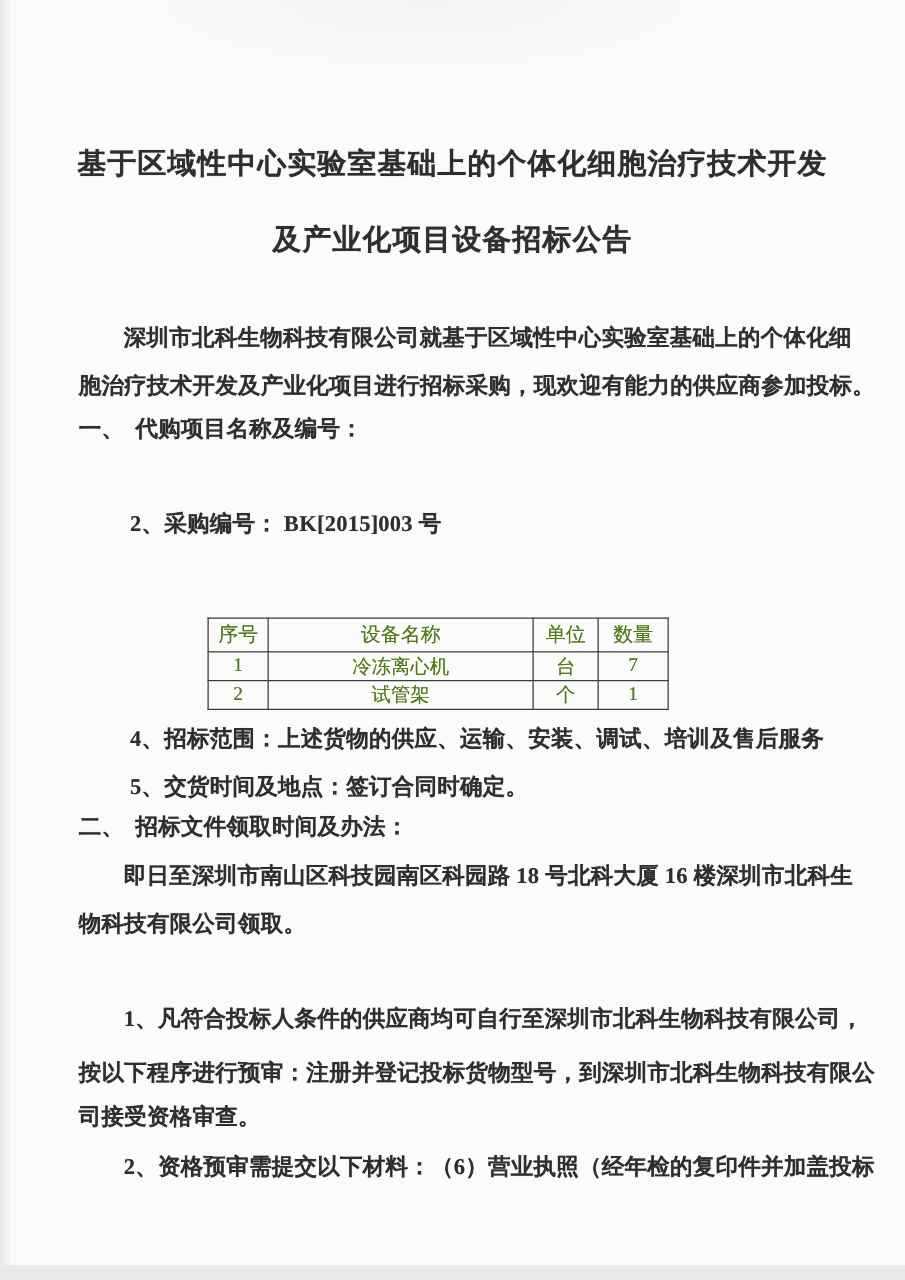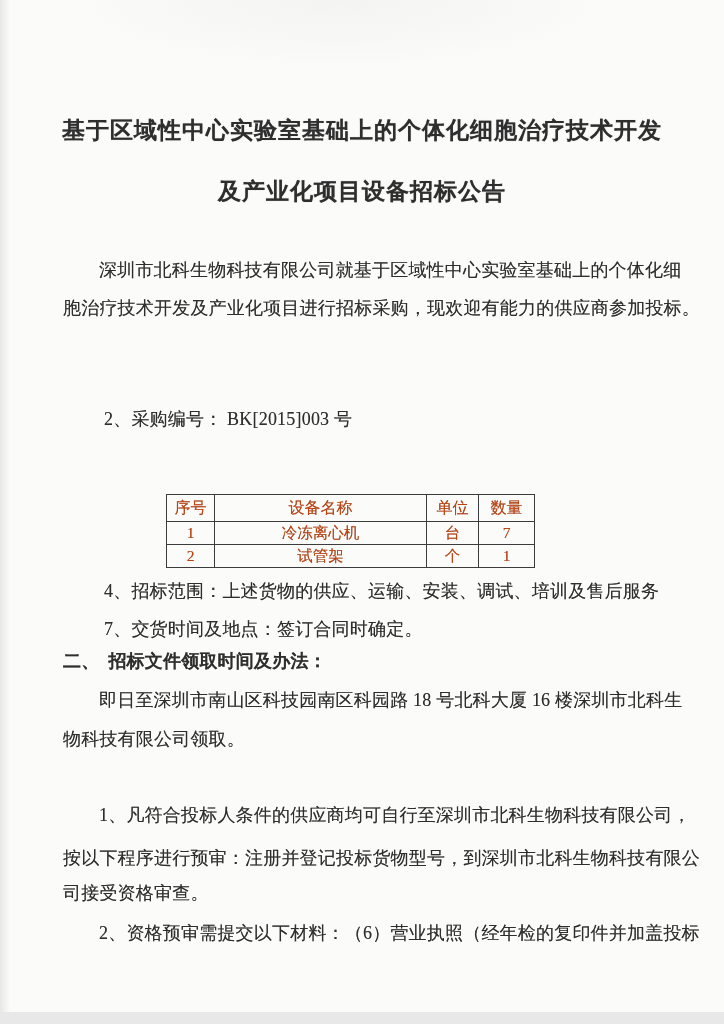--- a/index.html
+++ b/index.html
@@ -37,20 +37,21 @@
   }
   .line {
     position: absolute;
     left: 63px;
     width: 600px;
     font-size: 18px;
     line-height: 26px;
     white-space: nowrap;
     letter-spacing: 0.2px;
     text-shadow: 0 0 0.6px rgba(60,60,60,0.55);
+    font-weight: bold;
   }
   .title-line {
     position: absolute;
     left: 0;
     width: 724px;
     text-align: center;
     font-size: 23px;
     font-weight: bold;
     line-height: 32px;
     letter-spacing: 1px;
@@ -59,21 +60,21 @@
   .indent2 { padding-left: 36px; }
   .item    { padding-left: 41px; }
   .heading { font-weight: bold; }
   .heading .num { display: inline-block; margin-right: 9px; }
   table.equip {
     position: absolute;
     left: 166px;
     top: 494px;
     border-collapse: collapse;
     font-size: 16px;
-    color: #c2410c;
+    color: #4d7c0f;
     text-shadow: 0 0 0.5px rgba(60,60,60,0.5);
   }
   table.equip th, table.equip td {
     border: 1.4px solid #3c3c3c;
     font-weight: normal;
     padding: 0 4px;
     text-align: center;
   }
   table.equip th { height: 26px; }
   table.equip td { height: 22px; font-size: 15.5px; }
@@ -87,20 +88,23 @@
 <body>
 
 <div class="page">
 
   <div class="title-line" style="top:115px">基于区域性中心实验室基础上的个体化细胞治疗技术开发</div>
   <div class="title-line" style="top:176px">及产业化项目设备招标公告</div>
 
   <div class="line indent2" style="top:257px">深圳市北科生物科技有限公司就基于区域性中心实验室基础上的个体化细</div>
   <div class="line" style="top:295px">胞治疗技术开发及产业化项目进行招标采购，现欢迎有能力的供应商参加投标。</div>
 
+  <div class="line heading" style="top:330px">
+    <span class="num">一、</span><span>代购项目名称及编号：</span>
+  </div>
 
   <div class="line item" style="top:406px">2、采购编号： BK[2015]003 号</div>
 
   <table class="equip">
     <colgroup>
       <col class="col-seq">
         <col class="col-name">
         <col class="col-unit">
         <col class="col-qty">
     </colgroup>
@@ -122,21 +126,21 @@
       <tr>
         <td>2</td>
         <td class="cell-name">试管架</td>
         <td>个</td>
         <td>1</td>
       </tr>
     </tbody>
   </table>
 
   <div class="line item" style="top:578px">4、招标范围：上述货物的供应、运输、安装、调试、培训及售后服务</div>
-  <div class="line item" style="top:616px">7、交货时间及地点：签订合同时确定。</div>
+  <div class="line item" style="top:616px">5、交货时间及地点：签订合同时确定。</div>
 
   <div class="line heading" style="top:648px">
     <span class="num">二、</span><span>招标文件领取时间及办法：</span>
   </div>
   <div class="line indent2" style="top:687px">即日至深圳市南山区科技园南区科园路 18 号北科大厦 16 楼深圳市北科生</div>
   <div class="line" style="top:726px">物科技有限公司领取。</div>
 
   <div class="line indent2" style="top:802px">1、凡符合投标人条件的供应商均可自行至深圳市北科生物科技有限公司，</div>
   <div class="line" style="top:845px">按以下程序进行预审：注册并登记投标货物型号，到深圳市北科生物科技有限公</div>
   <div class="line" style="top:880px">司接受资格审查。</div>

